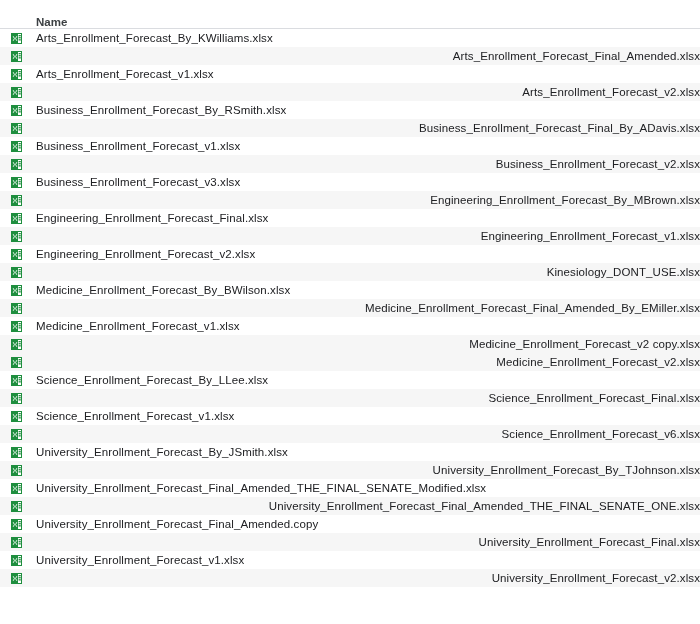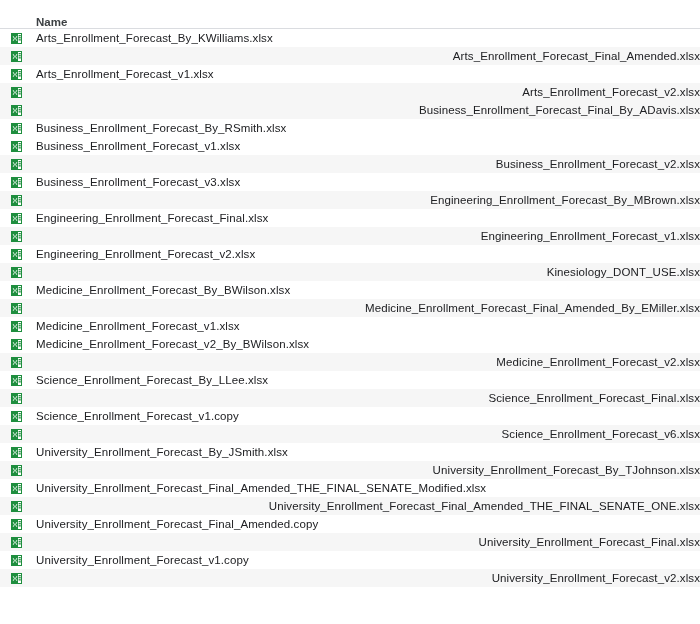--- a/index.html
+++ b/index.html
@@ -119,51 +119,51 @@
           <td class="cell-icon"><span class="xls-icon"><svg width="11" height="11" viewBox="0 0 11 11" xmlns="http://www.w3.org/2000/svg">
                 <rect x="0.5" y="0.5" width="10" height="10" fill="#ffffff" stroke="#1e8e3e" stroke-width="1"></rect>
                 <rect x="1" y="1" width="6" height="9" fill="#1e8e3e"></rect>
                 <path d="M2.2 3.2 L3.4 5.5 L2.2 7.8 M5.8 3.2 L4.6 5.5 L5.8 7.8" stroke="#ffffff" stroke-width="0.9" fill="none"></path>
                 <rect x="7.6" y="2" width="2.2" height="1.3" fill="#1e8e3e"></rect>
                 <rect x="7.6" y="4.1" width="2.2" height="1.3" fill="#1e8e3e"></rect>
                 <rect x="7.6" y="6.2" width="2.2" height="1.3" fill="#1e8e3e"></rect>
               </svg></span></td>
           <td class="cell-name">Arts_Enrollment_Forecast_v2.xlsx</td>
         </tr>
+        <tr class="row">
+          <td class="cell-icon"><span class="xls-icon"><svg width="11" height="11" viewBox="0 0 11 11" xmlns="http://www.w3.org/2000/svg">
+                <rect x="0.5" y="0.5" width="10" height="10" fill="#ffffff" stroke="#1e8e3e" stroke-width="1"></rect>
+                <rect x="1" y="1" width="6" height="9" fill="#1e8e3e"></rect>
+                <path d="M2.2 3.2 L3.4 5.5 L2.2 7.8 M5.8 3.2 L4.6 5.5 L5.8 7.8" stroke="#ffffff" stroke-width="0.9" fill="none"></path>
+                <rect x="7.6" y="2" width="2.2" height="1.3" fill="#1e8e3e"></rect>
+                <rect x="7.6" y="4.1" width="2.2" height="1.3" fill="#1e8e3e"></rect>
+                <rect x="7.6" y="6.2" width="2.2" height="1.3" fill="#1e8e3e"></rect>
+              </svg></span></td>
+          <td class="cell-name">Business_Enrollment_Forecast_By_RSmith.xlsx</td>
+        </tr>
         <tr class="row alt">
           <td class="cell-icon"><span class="xls-icon"><svg width="11" height="11" viewBox="0 0 11 11" xmlns="http://www.w3.org/2000/svg">
                 <rect x="0.5" y="0.5" width="10" height="10" fill="#ffffff" stroke="#1e8e3e" stroke-width="1"></rect>
                 <rect x="1" y="1" width="6" height="9" fill="#1e8e3e"></rect>
                 <path d="M2.2 3.2 L3.4 5.5 L2.2 7.8 M5.8 3.2 L4.6 5.5 L5.8 7.8" stroke="#ffffff" stroke-width="0.9" fill="none"></path>
                 <rect x="7.6" y="2" width="2.2" height="1.3" fill="#1e8e3e"></rect>
                 <rect x="7.6" y="4.1" width="2.2" height="1.3" fill="#1e8e3e"></rect>
                 <rect x="7.6" y="6.2" width="2.2" height="1.3" fill="#1e8e3e"></rect>
               </svg></span></td>
           <td class="cell-name">Business_Enrollment_Forecast_Final_By_ADavis.xlsx</td>
         </tr>
         <tr class="row">
           <td class="cell-icon"><span class="xls-icon"><svg width="11" height="11" viewBox="0 0 11 11" xmlns="http://www.w3.org/2000/svg">
                 <rect x="0.5" y="0.5" width="10" height="10" fill="#ffffff" stroke="#1e8e3e" stroke-width="1"></rect>
                 <rect x="1" y="1" width="6" height="9" fill="#1e8e3e"></rect>
                 <path d="M2.2 3.2 L3.4 5.5 L2.2 7.8 M5.8 3.2 L4.6 5.5 L5.8 7.8" stroke="#ffffff" stroke-width="0.9" fill="none"></path>
                 <rect x="7.6" y="2" width="2.2" height="1.3" fill="#1e8e3e"></rect>
                 <rect x="7.6" y="4.1" width="2.2" height="1.3" fill="#1e8e3e"></rect>
                 <rect x="7.6" y="6.2" width="2.2" height="1.3" fill="#1e8e3e"></rect>
               </svg></span></td>
-          <td class="cell-name">Business_Enrollment_Forecast_By_RSmith.xlsx</td>
-        </tr>
-        <tr class="row">
-          <td class="cell-icon"><span class="xls-icon"><svg width="11" height="11" viewBox="0 0 11 11" xmlns="http://www.w3.org/2000/svg">
-                <rect x="0.5" y="0.5" width="10" height="10" fill="#ffffff" stroke="#1e8e3e" stroke-width="1"></rect>
-                <rect x="1" y="1" width="6" height="9" fill="#1e8e3e"></rect>
-                <path d="M2.2 3.2 L3.4 5.5 L2.2 7.8 M5.8 3.2 L4.6 5.5 L5.8 7.8" stroke="#ffffff" stroke-width="0.9" fill="none"></path>
-                <rect x="7.6" y="2" width="2.2" height="1.3" fill="#1e8e3e"></rect>
-                <rect x="7.6" y="4.1" width="2.2" height="1.3" fill="#1e8e3e"></rect>
-                <rect x="7.6" y="6.2" width="2.2" height="1.3" fill="#1e8e3e"></rect>
-              </svg></span></td>
           <td class="cell-name">Business_Enrollment_Forecast_v1.xlsx</td>
         </tr>
         <tr class="row alt">
           <td class="cell-icon"><span class="xls-icon"><svg width="11" height="11" viewBox="0 0 11 11" xmlns="http://www.w3.org/2000/svg">
                 <rect x="0.5" y="0.5" width="10" height="10" fill="#ffffff" stroke="#1e8e3e" stroke-width="1"></rect>
                 <rect x="1" y="1" width="6" height="9" fill="#1e8e3e"></rect>
                 <path d="M2.2 3.2 L3.4 5.5 L2.2 7.8 M5.8 3.2 L4.6 5.5 L5.8 7.8" stroke="#ffffff" stroke-width="0.9" fill="none"></path>
                 <rect x="7.6" y="2" width="2.2" height="1.3" fill="#1e8e3e"></rect>
                 <rect x="7.6" y="4.1" width="2.2" height="1.3" fill="#1e8e3e"></rect>
                 <rect x="7.6" y="6.2" width="2.2" height="1.3" fill="#1e8e3e"></rect>
@@ -262,30 +262,30 @@
           <td class="cell-icon"><span class="xls-icon"><svg width="11" height="11" viewBox="0 0 11 11" xmlns="http://www.w3.org/2000/svg">
                 <rect x="0.5" y="0.5" width="10" height="10" fill="#ffffff" stroke="#1e8e3e" stroke-width="1"></rect>
                 <rect x="1" y="1" width="6" height="9" fill="#1e8e3e"></rect>
                 <path d="M2.2 3.2 L3.4 5.5 L2.2 7.8 M5.8 3.2 L4.6 5.5 L5.8 7.8" stroke="#ffffff" stroke-width="0.9" fill="none"></path>
                 <rect x="7.6" y="2" width="2.2" height="1.3" fill="#1e8e3e"></rect>
                 <rect x="7.6" y="4.1" width="2.2" height="1.3" fill="#1e8e3e"></rect>
                 <rect x="7.6" y="6.2" width="2.2" height="1.3" fill="#1e8e3e"></rect>
               </svg></span></td>
           <td class="cell-name">Medicine_Enrollment_Forecast_v1.xlsx</td>
         </tr>
-        <tr class="row">
-          <td class="cell-icon"><span class="xls-icon"><svg width="11" height="11" viewBox="0 0 11 11" xmlns="http://www.w3.org/2000/svg">
-                <rect x="0.5" y="0.5" width="10" height="10" fill="#ffffff" stroke="#1e8e3e" stroke-width="1"></rect>
-                <rect x="1" y="1" width="6" height="9" fill="#1e8e3e"></rect>
-                <path d="M2.2 3.2 L3.4 5.5 L2.2 7.8 M5.8 3.2 L4.6 5.5 L5.8 7.8" stroke="#ffffff" stroke-width="0.9" fill="none"></path>
-                <rect x="7.6" y="2" width="2.2" height="1.3" fill="#1e8e3e"></rect>
-                <rect x="7.6" y="4.1" width="2.2" height="1.3" fill="#1e8e3e"></rect>
-                <rect x="7.6" y="6.2" width="2.2" height="1.3" fill="#1e8e3e"></rect>
-              </svg></span></td>
-          <td class="cell-name">Medicine_Enrollment_Forecast_v2_By_BWilson.xlsx</td>
+        <tr class="row alt">
+          <td class="cell-icon"><span class="xls-icon"><svg width="11" height="11" viewBox="0 0 11 11" xmlns="http://www.w3.org/2000/svg">
+                <rect x="0.5" y="0.5" width="10" height="10" fill="#ffffff" stroke="#1e8e3e" stroke-width="1"></rect>
+                <rect x="1" y="1" width="6" height="9" fill="#1e8e3e"></rect>
+                <path d="M2.2 3.2 L3.4 5.5 L2.2 7.8 M5.8 3.2 L4.6 5.5 L5.8 7.8" stroke="#ffffff" stroke-width="0.9" fill="none"></path>
+                <rect x="7.6" y="2" width="2.2" height="1.3" fill="#1e8e3e"></rect>
+                <rect x="7.6" y="4.1" width="2.2" height="1.3" fill="#1e8e3e"></rect>
+                <rect x="7.6" y="6.2" width="2.2" height="1.3" fill="#1e8e3e"></rect>
+              </svg></span></td>
+          <td class="cell-name">Medicine_Enrollment_Forecast_v2 copy.xlsx</td>
         </tr>
         <tr class="row alt">
           <td class="cell-icon"><span class="xls-icon"><svg width="11" height="11" viewBox="0 0 11 11" xmlns="http://www.w3.org/2000/svg">
                 <rect x="0.5" y="0.5" width="10" height="10" fill="#ffffff" stroke="#1e8e3e" stroke-width="1"></rect>
                 <rect x="1" y="1" width="6" height="9" fill="#1e8e3e"></rect>
                 <path d="M2.2 3.2 L3.4 5.5 L2.2 7.8 M5.8 3.2 L4.6 5.5 L5.8 7.8" stroke="#ffffff" stroke-width="0.9" fill="none"></path>
                 <rect x="7.6" y="2" width="2.2" height="1.3" fill="#1e8e3e"></rect>
                 <rect x="7.6" y="4.1" width="2.2" height="1.3" fill="#1e8e3e"></rect>
                 <rect x="7.6" y="6.2" width="2.2" height="1.3" fill="#1e8e3e"></rect>
               </svg></span></td>
@@ -315,21 +315,21 @@
         </tr>
         <tr class="row">
           <td class="cell-icon"><span class="xls-icon"><svg width="11" height="11" viewBox="0 0 11 11" xmlns="http://www.w3.org/2000/svg">
                 <rect x="0.5" y="0.5" width="10" height="10" fill="#ffffff" stroke="#1e8e3e" stroke-width="1"></rect>
                 <rect x="1" y="1" width="6" height="9" fill="#1e8e3e"></rect>
                 <path d="M2.2 3.2 L3.4 5.5 L2.2 7.8 M5.8 3.2 L4.6 5.5 L5.8 7.8" stroke="#ffffff" stroke-width="0.9" fill="none"></path>
                 <rect x="7.6" y="2" width="2.2" height="1.3" fill="#1e8e3e"></rect>
                 <rect x="7.6" y="4.1" width="2.2" height="1.3" fill="#1e8e3e"></rect>
                 <rect x="7.6" y="6.2" width="2.2" height="1.3" fill="#1e8e3e"></rect>
               </svg></span></td>
-          <td class="cell-name">Science_Enrollment_Forecast_v1.copy</td>
+          <td class="cell-name">Science_Enrollment_Forecast_v1.xlsx</td>
         </tr>
         <tr class="row alt">
           <td class="cell-icon"><span class="xls-icon"><svg width="11" height="11" viewBox="0 0 11 11" xmlns="http://www.w3.org/2000/svg">
                 <rect x="0.5" y="0.5" width="10" height="10" fill="#ffffff" stroke="#1e8e3e" stroke-width="1"></rect>
                 <rect x="1" y="1" width="6" height="9" fill="#1e8e3e"></rect>
                 <path d="M2.2 3.2 L3.4 5.5 L2.2 7.8 M5.8 3.2 L4.6 5.5 L5.8 7.8" stroke="#ffffff" stroke-width="0.9" fill="none"></path>
                 <rect x="7.6" y="2" width="2.2" height="1.3" fill="#1e8e3e"></rect>
                 <rect x="7.6" y="4.1" width="2.2" height="1.3" fill="#1e8e3e"></rect>
                 <rect x="7.6" y="6.2" width="2.2" height="1.3" fill="#1e8e3e"></rect>
               </svg></span></td>
@@ -403,21 +403,21 @@
         </tr>
         <tr class="row">
           <td class="cell-icon"><span class="xls-icon"><svg width="11" height="11" viewBox="0 0 11 11" xmlns="http://www.w3.org/2000/svg">
                 <rect x="0.5" y="0.5" width="10" height="10" fill="#ffffff" stroke="#1e8e3e" stroke-width="1"></rect>
                 <rect x="1" y="1" width="6" height="9" fill="#1e8e3e"></rect>
                 <path d="M2.2 3.2 L3.4 5.5 L2.2 7.8 M5.8 3.2 L4.6 5.5 L5.8 7.8" stroke="#ffffff" stroke-width="0.9" fill="none"></path>
                 <rect x="7.6" y="2" width="2.2" height="1.3" fill="#1e8e3e"></rect>
                 <rect x="7.6" y="4.1" width="2.2" height="1.3" fill="#1e8e3e"></rect>
                 <rect x="7.6" y="6.2" width="2.2" height="1.3" fill="#1e8e3e"></rect>
               </svg></span></td>
-          <td class="cell-name">University_Enrollment_Forecast_v1.copy</td>
+          <td class="cell-name">University_Enrollment_Forecast_v1.xlsx</td>
         </tr>
         <tr class="row alt">
           <td class="cell-icon"><span class="xls-icon"><svg width="11" height="11" viewBox="0 0 11 11" xmlns="http://www.w3.org/2000/svg">
                 <rect x="0.5" y="0.5" width="10" height="10" fill="#ffffff" stroke="#1e8e3e" stroke-width="1"></rect>
                 <rect x="1" y="1" width="6" height="9" fill="#1e8e3e"></rect>
                 <path d="M2.2 3.2 L3.4 5.5 L2.2 7.8 M5.8 3.2 L4.6 5.5 L5.8 7.8" stroke="#ffffff" stroke-width="0.9" fill="none"></path>
                 <rect x="7.6" y="2" width="2.2" height="1.3" fill="#1e8e3e"></rect>
                 <rect x="7.6" y="4.1" width="2.2" height="1.3" fill="#1e8e3e"></rect>
                 <rect x="7.6" y="6.2" width="2.2" height="1.3" fill="#1e8e3e"></rect>
               </svg></span></td>

